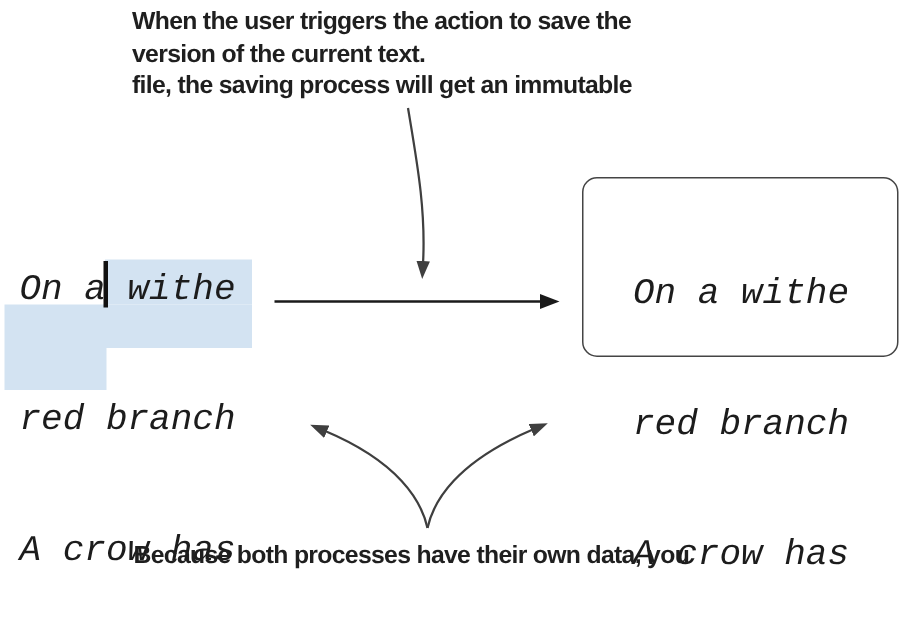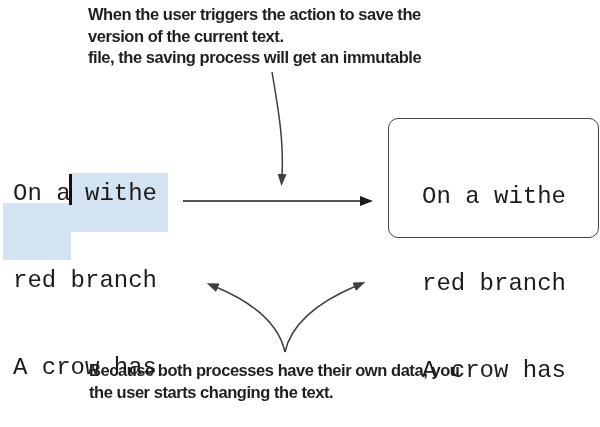--- a/index.html
+++ b/index.html
@@ -17,21 +17,21 @@
   .ann span{display:block;}
   .ann-top{left:88px;top:4px;}
   .ann-bottom{left:89px;top:360px;}
   
   .code{
     position:absolute;z-index:2;
     font-family:"Liberation Mono","DejaVu Sans Mono",monospace;
     font-size:24px;line-height:29px;color:var(--text,#1c1c1c);
     white-space:pre;
   }
-  .code div{height:29px;}
+  .code div{height:29px;font-style:italic;}
   .code-left{left:13px;top:121px;}
   .code-right{left:422px;top:124px;}
   
   .sel{position:absolute;z-index:1;background:var(--selection,#d3e3f2);}
   .sel1{left:70px;top:173px;width:98px;height:30px;}
   .sel2{left:3px;top:203px;width:165px;height:29px;}
   .sel3{left:3px;top:232px;width:68px;height:28px;}
   
   .caret{position:absolute;z-index:4;left:69px;top:174px;width:2.5px;height:31px;background:#111;}
   
@@ -78,21 +78,20 @@
     <div>On a withe</div>
     <div>red branch</div>
     <div>A crow has</div>
     
     
     
   </div>
 
   <div class="ann ann-bottom">
     <span>Because both processes have their own data, you</span>
-    <span>the user starts changing the text.</span>
   </div>
 
   <svg class="arrows" width="600" height="427" viewBox="0 0 600 427">
     <defs>
       <marker id="mBlack" markerUnits="userSpaceOnUse" markerWidth="13" markerHeight="10" refX="2" refY="5" orient="auto">
         <path class="mk-black" d="M0,0 L13,5 L0,10 Z"></path>
       </marker>
       <marker id="mGray" markerUnits="userSpaceOnUse" markerWidth="12" markerHeight="9" refX="2" refY="4.5" orient="auto">
         <path class="mk-gray" d="M0,0 L12,4.5 L0,9 Z"></path>
       </marker>

